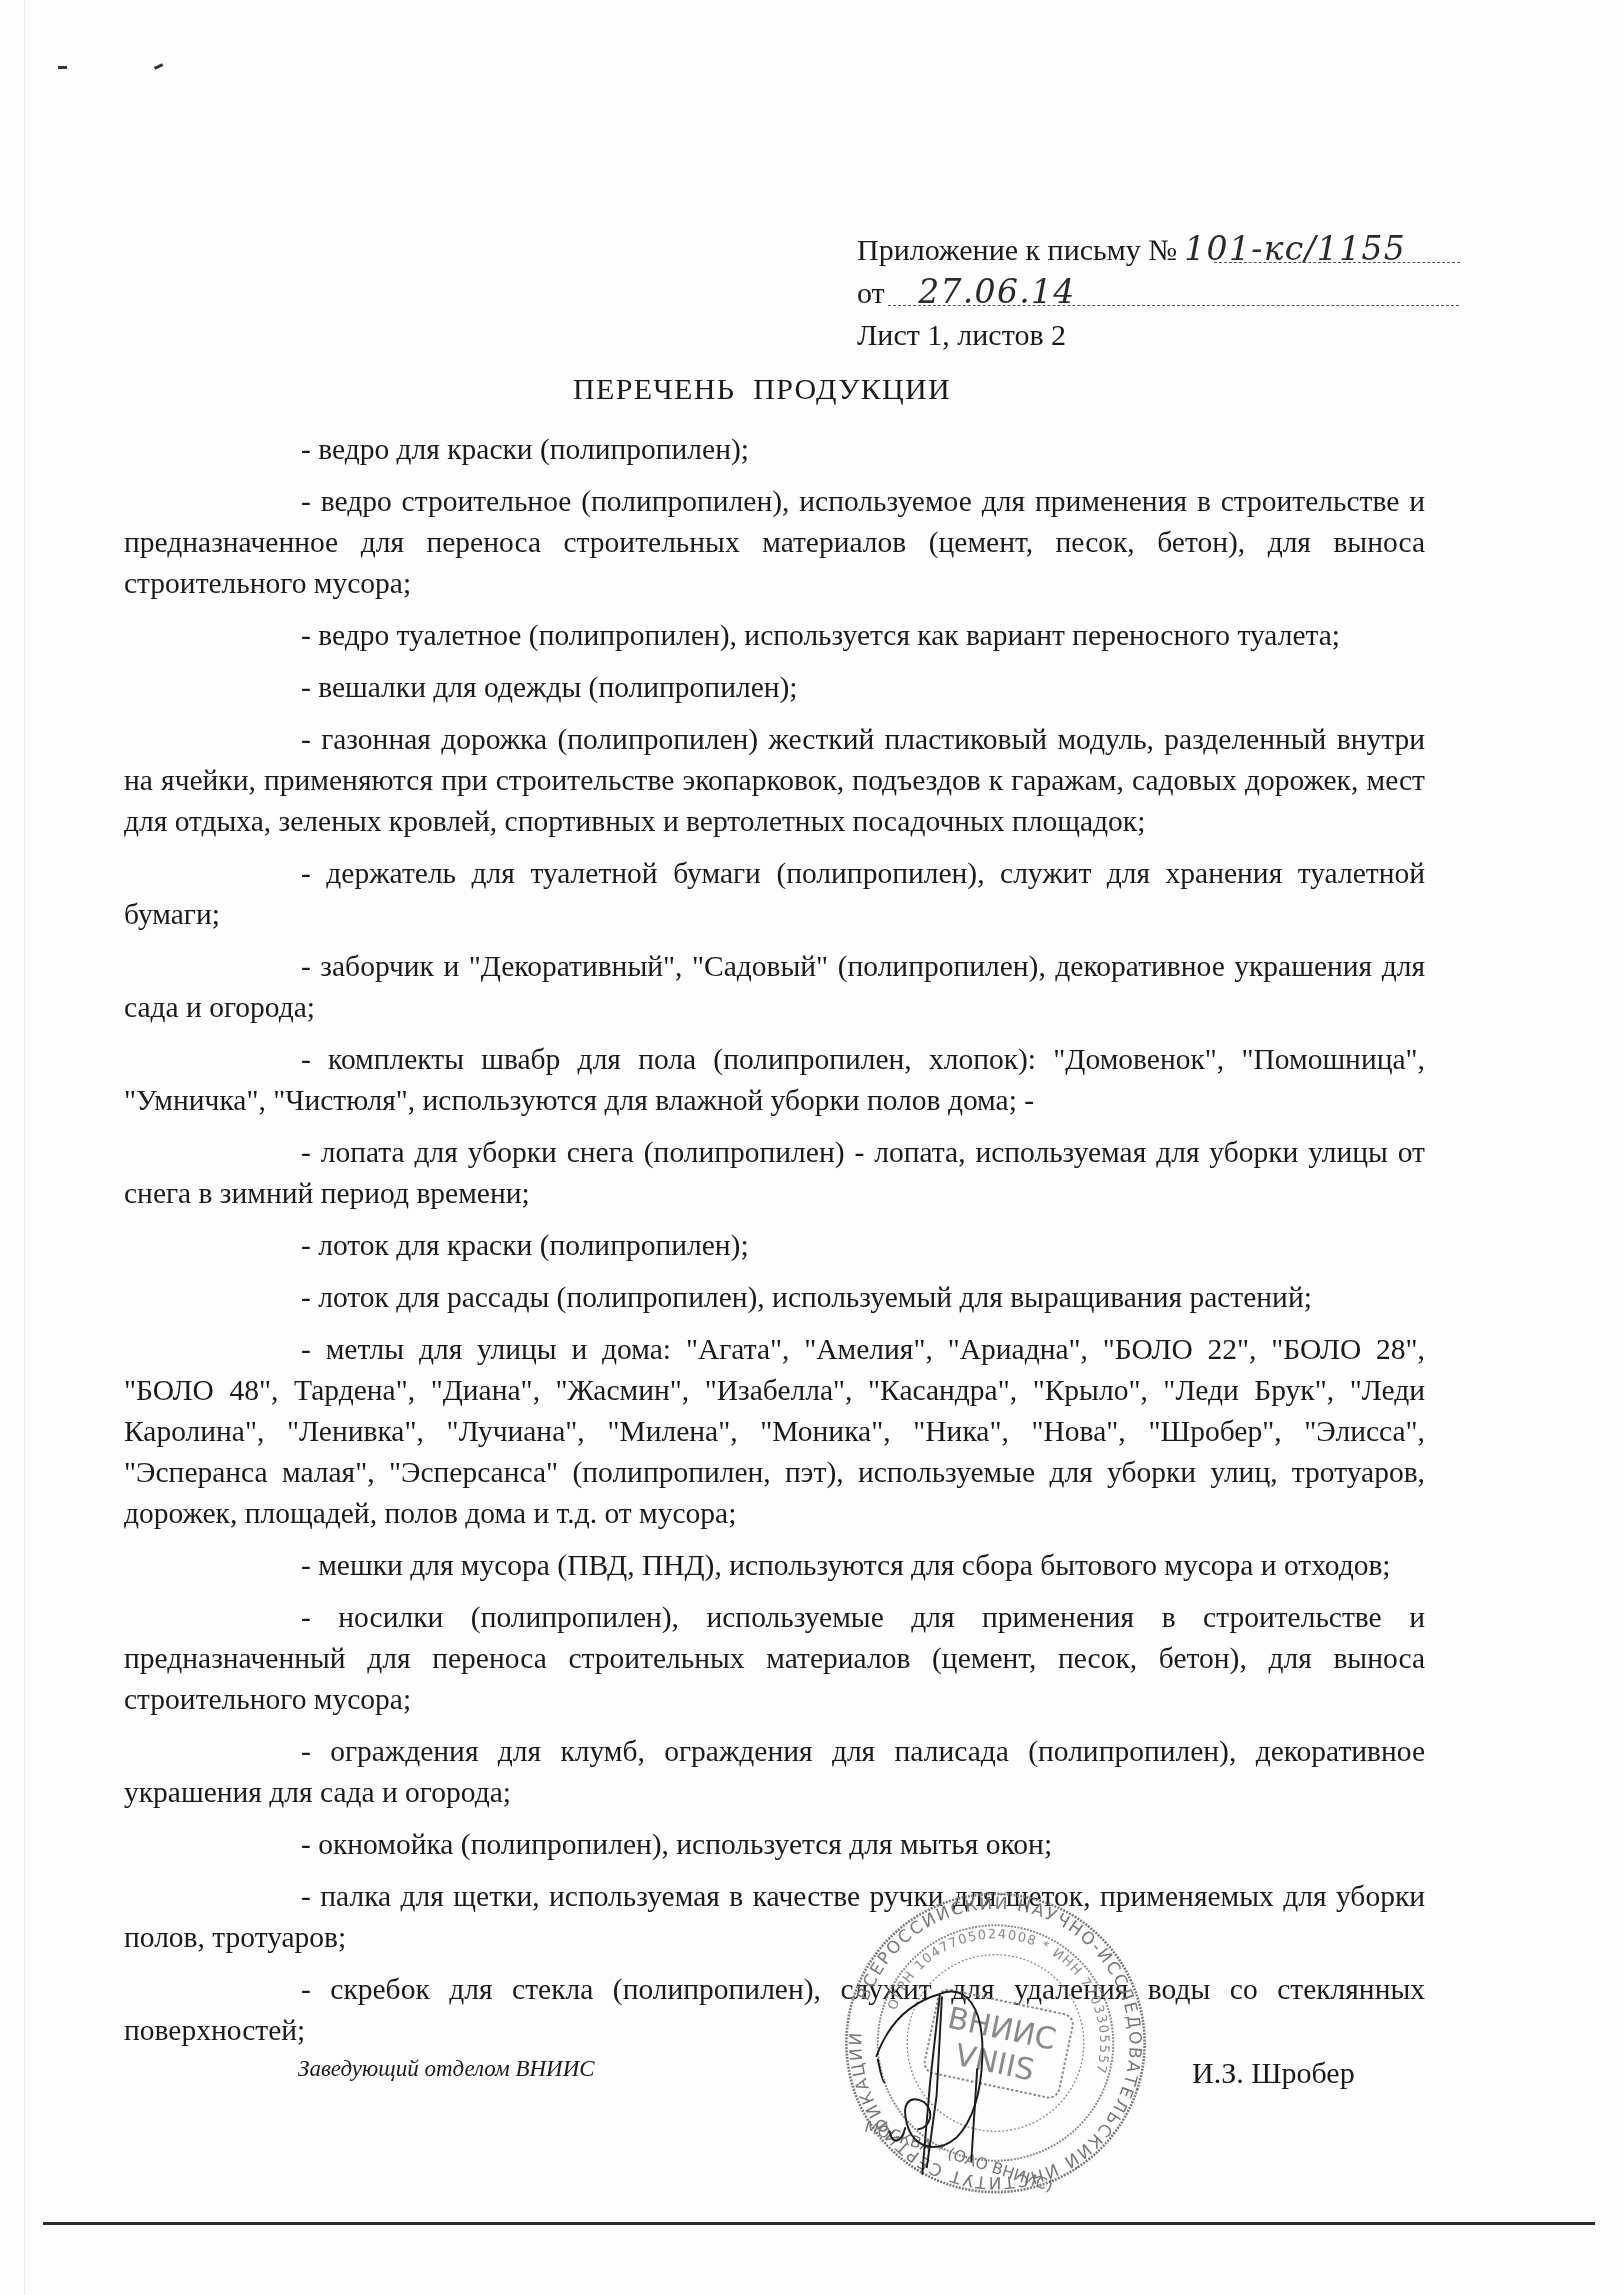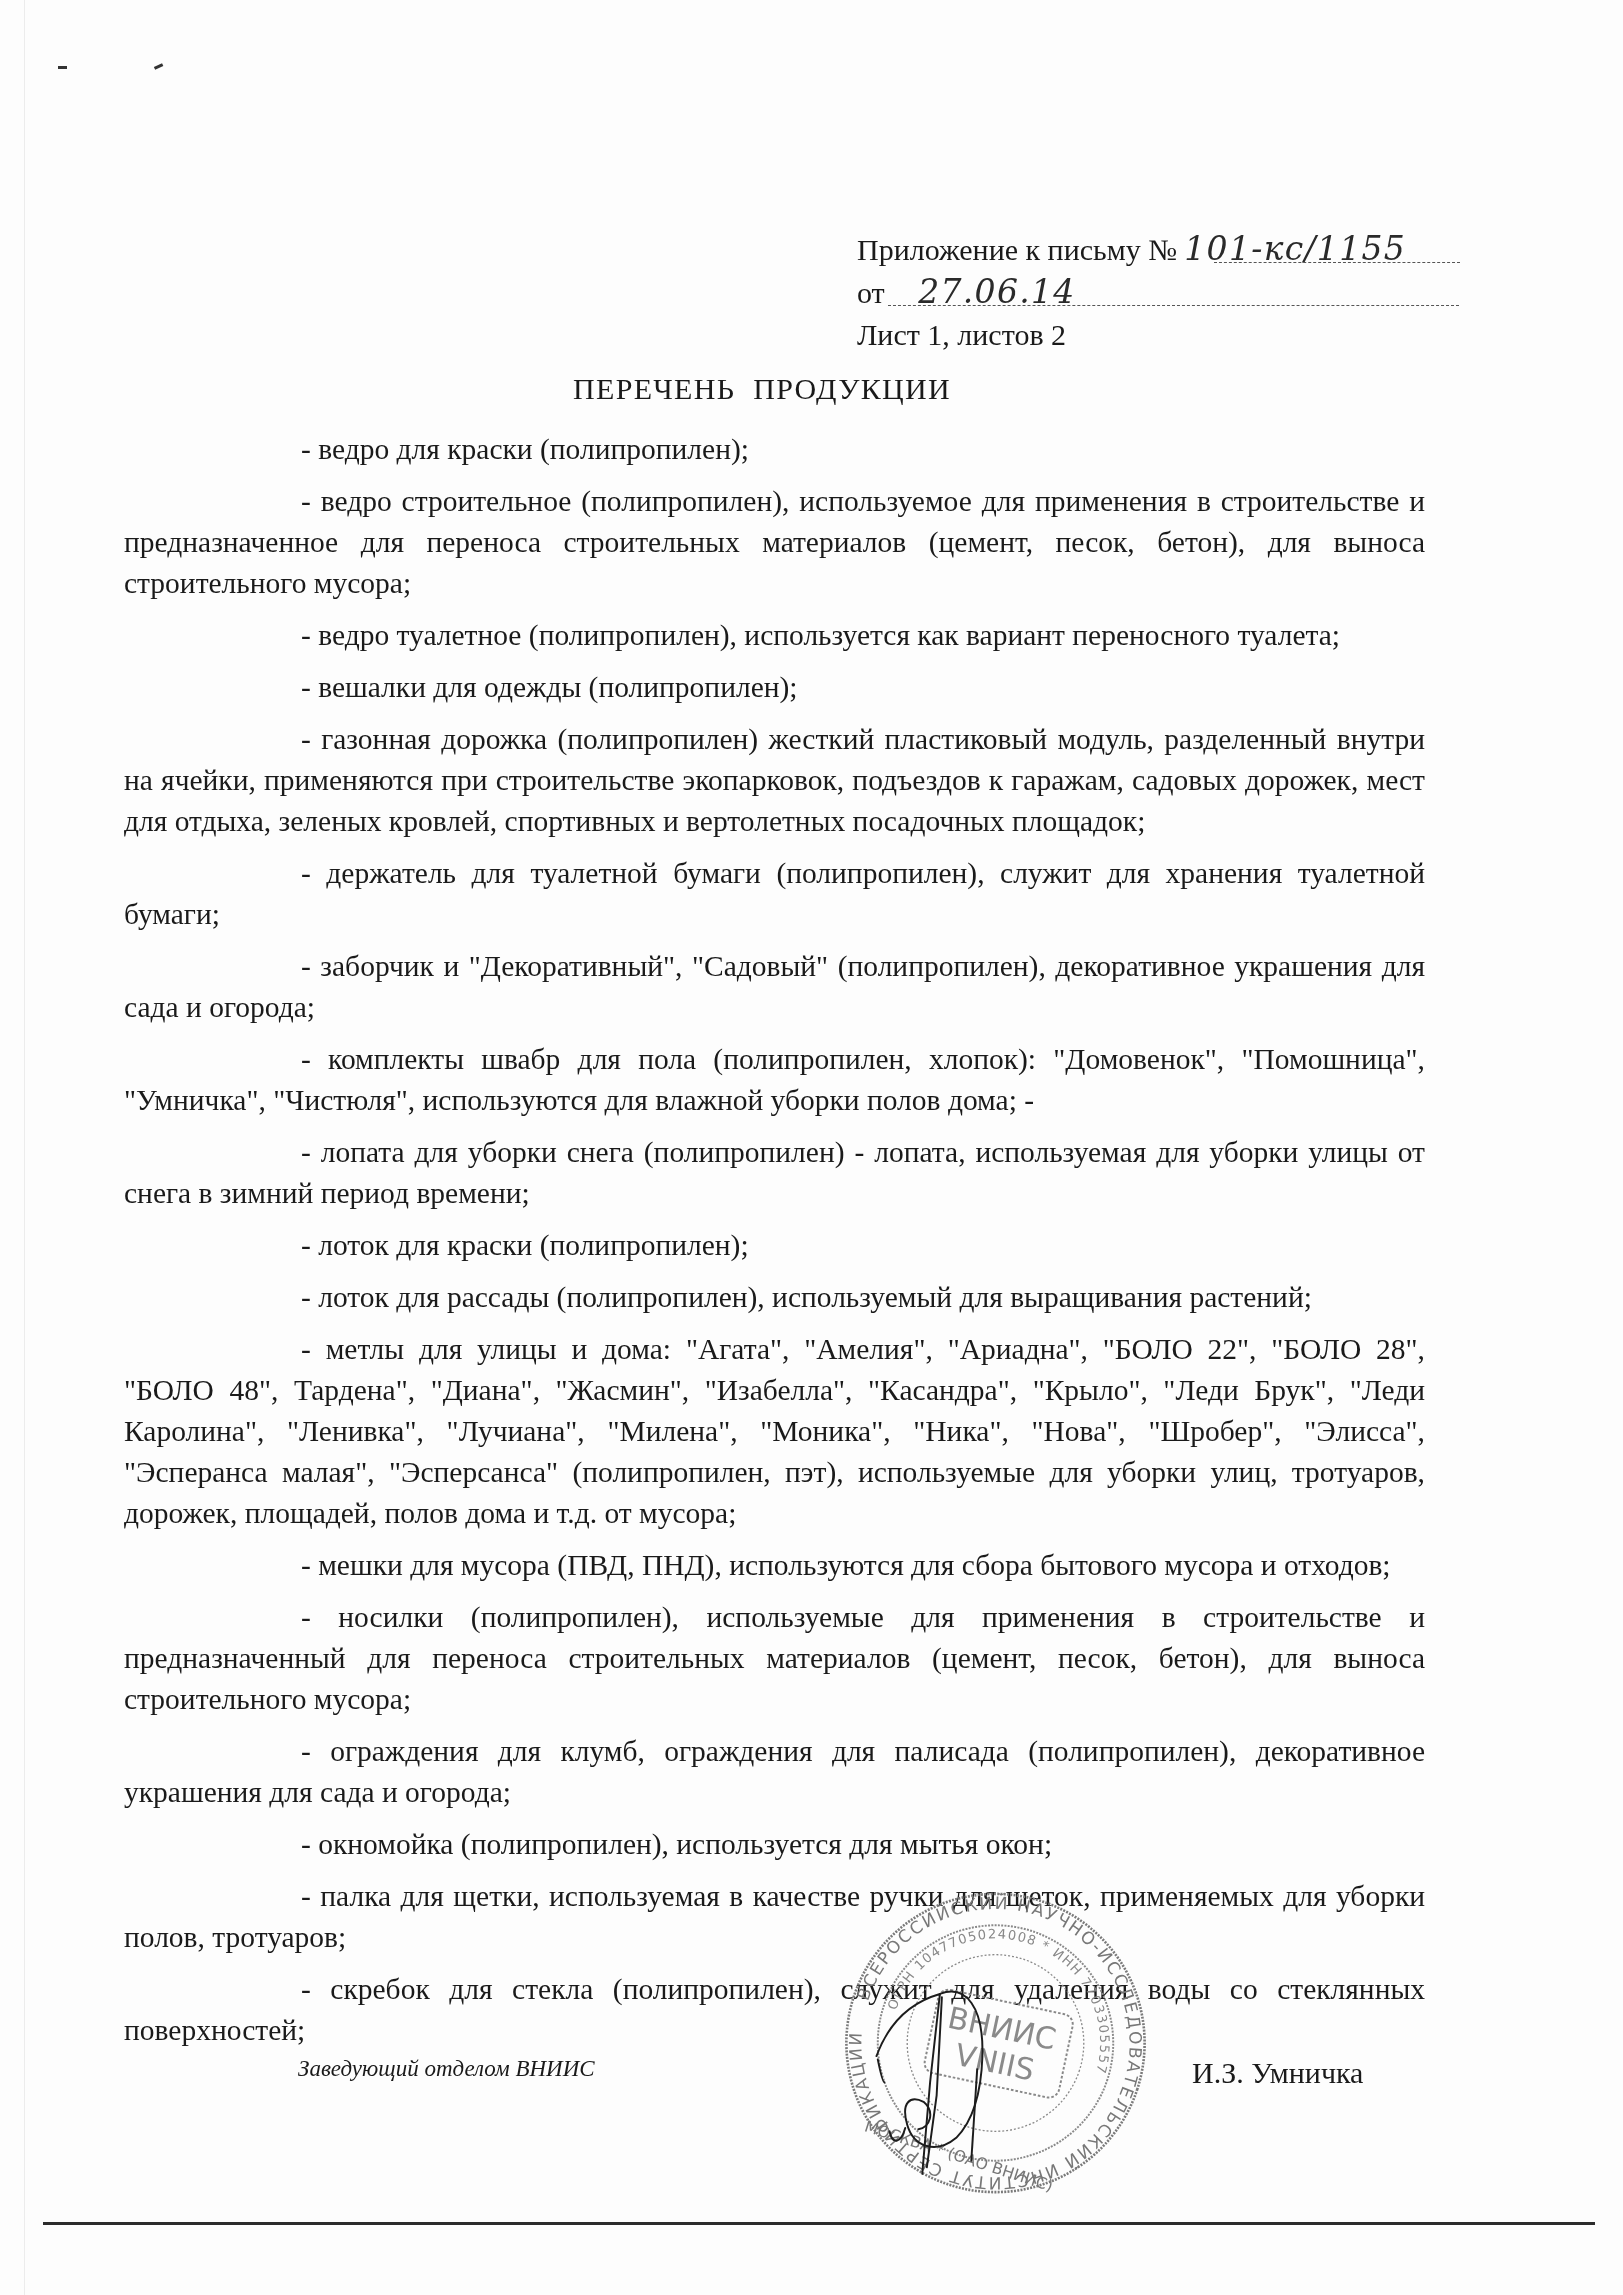--- a/index.html
+++ b/index.html
@@ -96,17 +96,17 @@
       <path d="M 68,260 C 90,200 130,175 165,165 C 205,150 232,185 230,260 C 228,320 215,360 190,385 C 160,410 125,400 115,365 C 105,330 120,320 140,330 C 158,345 150,370 132,372"></path>
       <path d="M 165,165 L 150,300 L 138,440"></path>
       <path d="M 168,170 L 160,320 L 145,430"></path>
       <path d="M 222,280 L 213,420"></path>
       <path d="M 70,265 C 75,290 78,300 80,300"></path>
       <path d="M 88,375 C 92,395 105,395 112,370"></path>
     </g>
   </svg>
 
   <div class="sign-left">Заведующий отделом ВНИИС</div>
-  <div class="sign-right">И.З. Умничка</div>
+  <div class="sign-right">И.З. Шробер</div>
 
   <div class="bottom-rule"></div>
 </div>
 
 
 </body></html>

